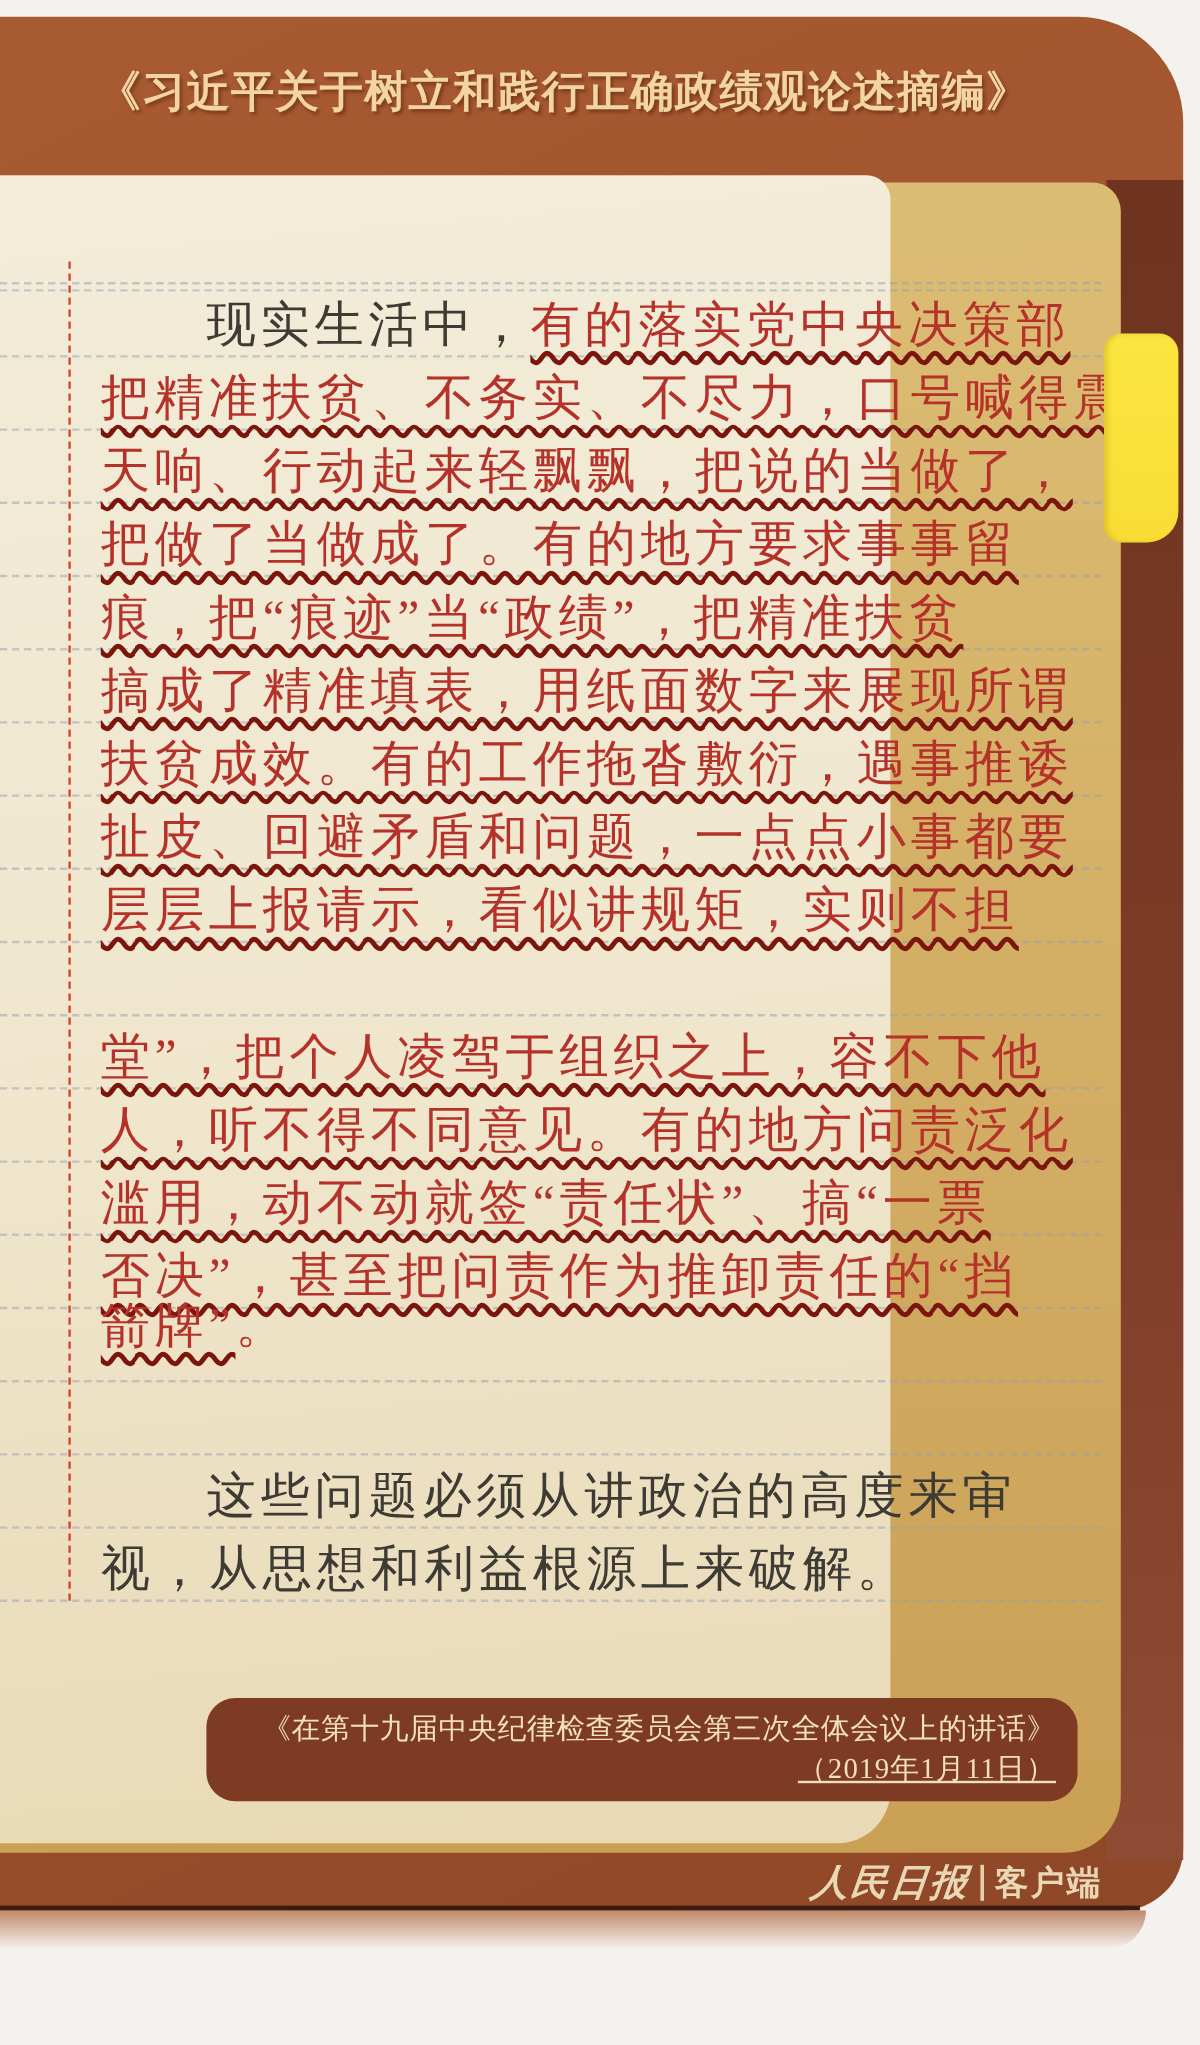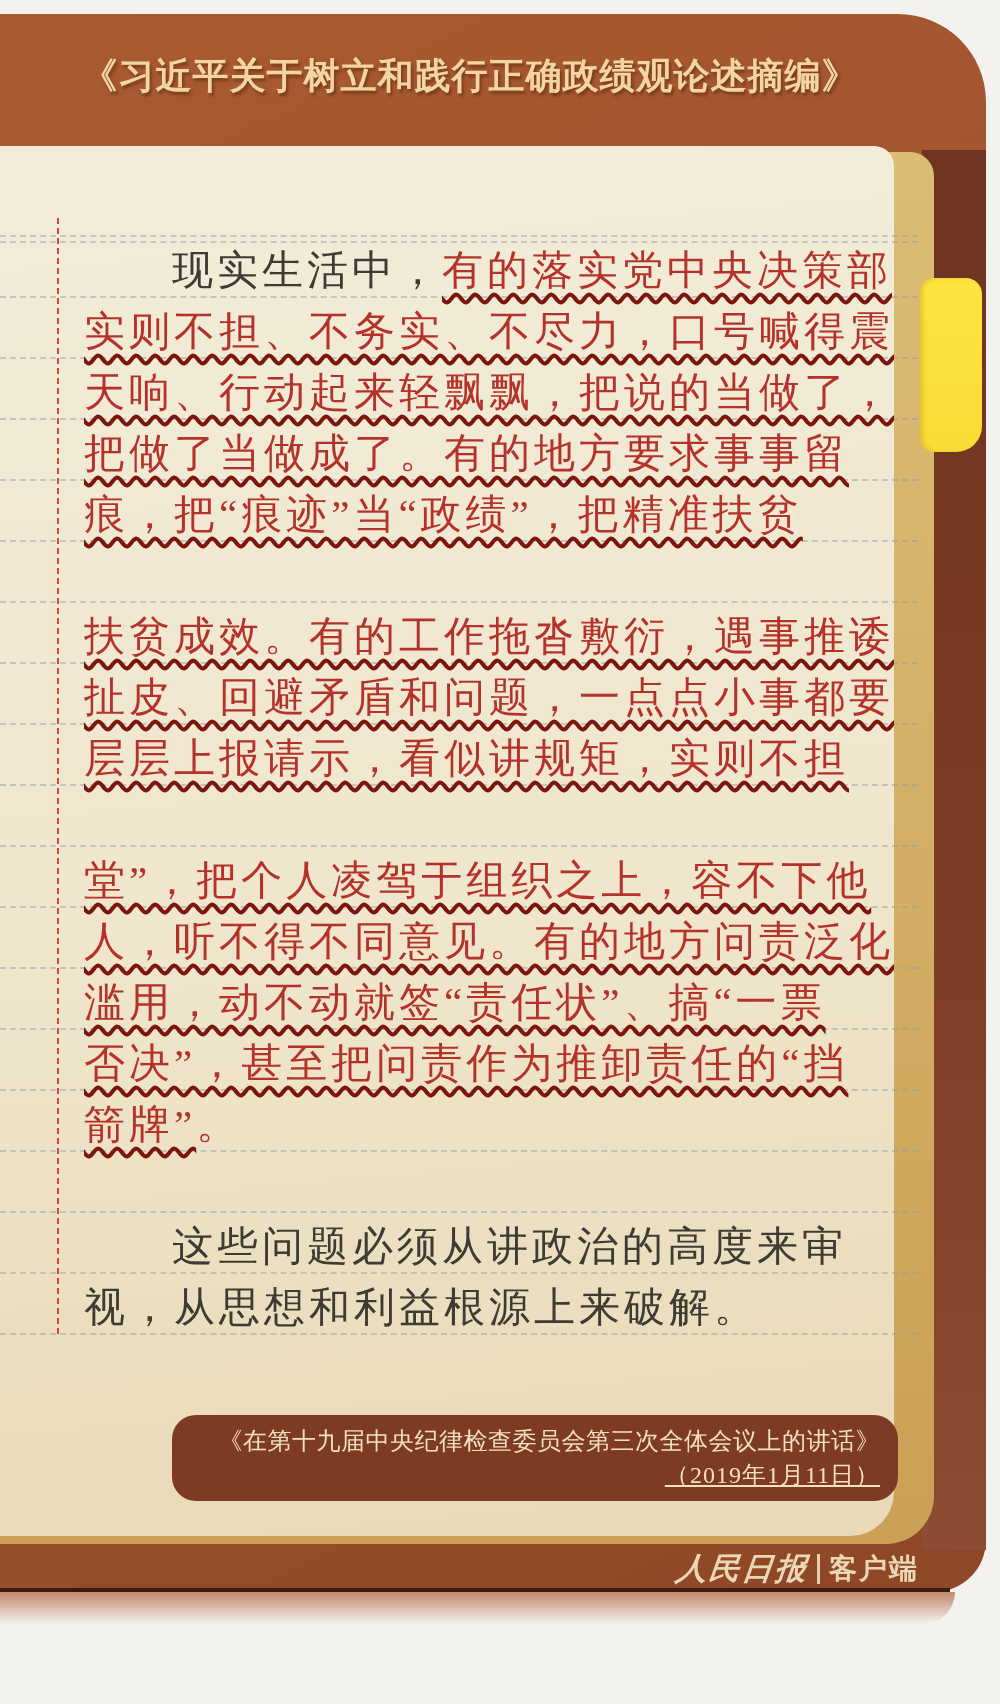--- a/index.html
+++ b/index.html
@@ -19,21 +19,21 @@
   
   .title{position:absolute;left:0;top:46px;width:940px;text-align:center;
     font-size:36px;line-height:60px;font-weight:bold;color:#f2d5a2;letter-spacing:1px;
     text-shadow:2px 3px 3px rgba(70,25,5,.45);white-space:nowrap;}
 
   
   .page-under{position:absolute;left:0;top:152px;width:934px;height:1392px;
     background:linear-gradient(180deg,#dcbd74 0%,#caa055 100%);border-radius:0 24px 48px 0;}
 
   
-  .page{position:absolute;left:0;top:146px;width:894px;height:1390px;
+  .page{position:absolute;left:0;top:146px;width:742px;height:1390px;
     background:linear-gradient(175deg,#f2ecd9 0%,#efe6cc 55%,#e9d9b6 100%);
     border-radius:0 20px 44px 0;}
 
   
   .rule{position:absolute;left:0;width:918px;height:0;border-top:2px dashed #97a0ae;opacity:.5;}
   .margin-line{position:absolute;left:57px;top:72px;height:1116px;width:0;
     border-left:2px dashed #cf2b1c;opacity:.85;}
 
   
   .tline{position:absolute;left:84px;height:56px;line-height:58px;font-size:41px;
@@ -95,32 +95,33 @@
         <div class="rule" style="top: 882px;"></div>
         <div class="rule" style="top: 943px;"></div>
         <div class="rule" style="top: 1004px;"></div>
         <div class="rule" style="top: 1065px;"></div>
         <div class="rule" style="top: 1126px;"></div>
         <div class="rule" style="top: 1187px;"></div>
       </div>
     <div class="margin-line"></div>
 
     <div class="tline ind" style="top:95px"><span class="dark">现实生活中，</span><span class="red u">有的落实党中央决策部</span></div>
-    <div class="tline" style="top:156px"><span class="red u">实则不担、不务实、不尽力，口号喊得震</span></div>
+    <div class="tline" style="top:156px"><span class="red u">把精准扶贫、不务实、不尽力，口号喊得震</span></div>
     <div class="tline" style="top:217px"><span class="red u">天响、行动起来轻飘飘，把说的当做了，</span></div>
     <div class="tline" style="top:339px"><span class="red u">痕，把“痕迹”当“政绩”，把精准扶贫</span></div>
     <div class="tline" style="top:278px"><span class="red u">把做了当做成了。有的地方要求事事留</span></div>
+    <div class="tline" style="top:400px"><span class="red u">搞成了精准填表，用纸面数字来展现所谓</span></div>
     <div class="tline" style="top:461px"><span class="red u">扶贫成效。有的工作拖沓敷衍，遇事推诿</span></div>
     <div class="tline" style="top:522px"><span class="red u">扯皮、回避矛盾和问题，一点点小事都要</span></div>
     <div class="tline" style="top:583px"><span class="red u">层层上报请示，看似讲规矩，实则不担</span></div>
     <div class="tline" style="top:705px"><span class="red u">堂”，把个人凌驾于组织之上，容不下他</span></div>
     <div class="tline" style="top:827px"><span class="red u">滥用，动不动就签“责任状”、搞“一票</span></div>
     <div class="tline" style="top:766px"><span class="red u">人，听不得不同意见。有的地方问责泛化</span></div>
     <div class="tline" style="top:888px"><span class="red u">否决”，甚至把问责作为推卸责任的“挡</span></div>
-    <div class="tline" style="top:949px"><span class="red u">箭牌”</span><span class="red">。</span></div>
+    <div class="tline" style="top:929px"><span class="red u">箭牌”</span><span class="red">。</span></div>
     <div class="tline ind" style="top:1071px"><span class="dark">这些问题必须从讲政治的高度来审</span></div>
     <div class="tline" style="top:1132px"><span class="dark">视，从思想和利益根源上来破解。</span></div>
 
     <div class="source-box">
       <div class="source-line1">《在第十九届中央纪律检查委员会第三次全体会议上的讲话》</div>
       <div class="source-line2">（2019年1月11日）</div>
     </div>
   </div>
 
   <div class="tab"></div>

